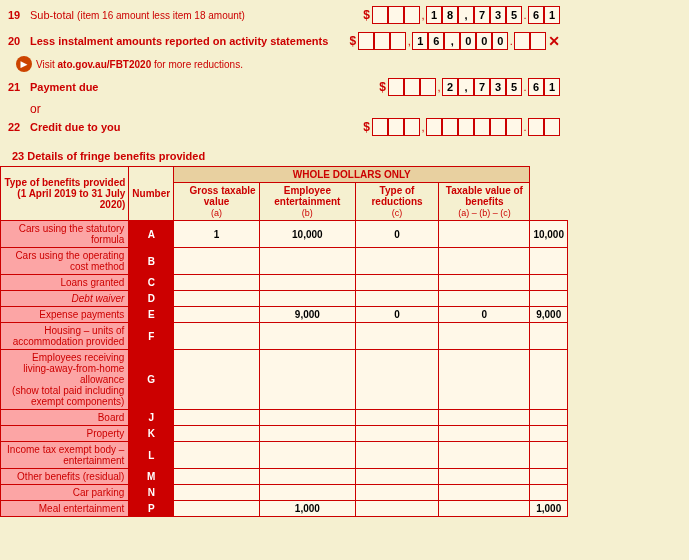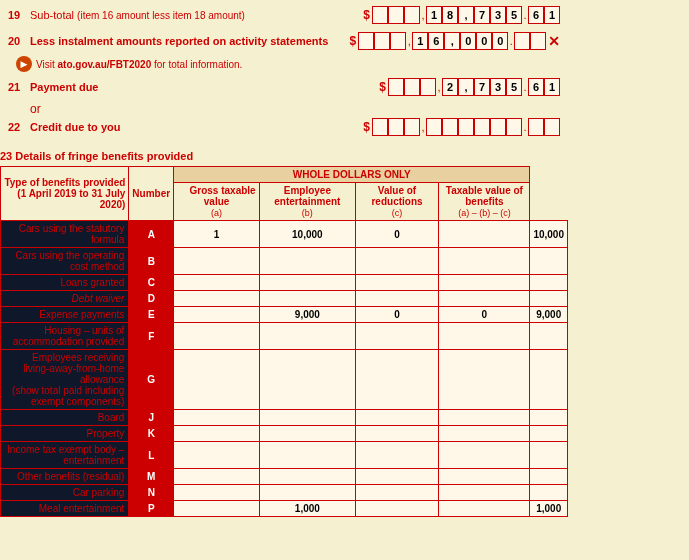--- a/index.html
+++ b/index.html
@@ -114,21 +114,21 @@
       font-weight: bold;
     }
     .or-label {
       margin-left: 22px;
       color: #cc0000;
       font-size: 12px;
     }
 
     
     .section-23-header {
-      padding: 2px 0;
+      padding: 2px 12px;
       margin-top: 2px;
     }
     .section-23-title {
       color: #cc0000;
       font-weight: bold;
       font-size: 11px;
     }
 
     
     .benefits-table {
@@ -187,21 +187,21 @@
     .empty-cell {
       background: #fff8e8;
     }
     .header-sub {
       font-weight: normal;
       font-size: 9px;
     }
     .row-label-cell {
       text-align: right !important;
       padding-right: 4px !important;
-      background: #0f172a;
+      background: #fca5a5;
     }
   </style>
 </head>
 <body>
 
 <div class="form-container">
   <div class="summary-section">
 
     <div class="summary-row">
       <span class="row-num">19</span>
@@ -261,21 +261,21 @@
             <div class="input-box empty-cell"></div>
           </div>
           <span class="cross-mark">✕</span>
         </div>
       </div>
     </div>
 
     <div class="sub-indent">
       <div class="orange-arrow">▶</div>
       <span class="sub-text">
-        <span>Visit </span><span class="link-text">ato.gov.au/FBT2020</span><span> for total information.</span>
+        <span>Visit </span><span class="link-text">ato.gov.au/FBT2020</span><span> for more reductions.</span>
       </span>
     </div>
 
     <div class="summary-row">
       <span class="row-num">21</span>
       <span class="row-label bold">Payment due</span>
       <div class="dollar-section">
         <span class="dollar-sign">$</span>
         <div class="input-boxes">
           <div class="box-group">
@@ -351,21 +351,21 @@
       <tr>
         <th class="col-gross">
           <span style="font-weight:bold;margin-left:12px;">Gross taxable value</span><br>
           <span class="header-sub">(a)</span>
         </th>
         <th class="col-emp">
           <span style="font-weight:bold;">Employee entertainment</span><br>
           <span class="header-sub">(b)</span>
         </th>
         <th class="col-red">
-          <span style="font-weight:bold;">Value of reductions</span><br>
+          <span style="font-weight:bold;">Type of reductions</span><br>
           <span class="header-sub">(c)</span>
         </th>
         <th class="col-taxable">
           <span style="font-weight:bold;">Taxable value of benefits</span><br>
           <span class="header-sub">(a) – (b) – (c)</span>
         </th>
       </tr>
     </thead>
     <tbody id="table-body">
     <tr>

